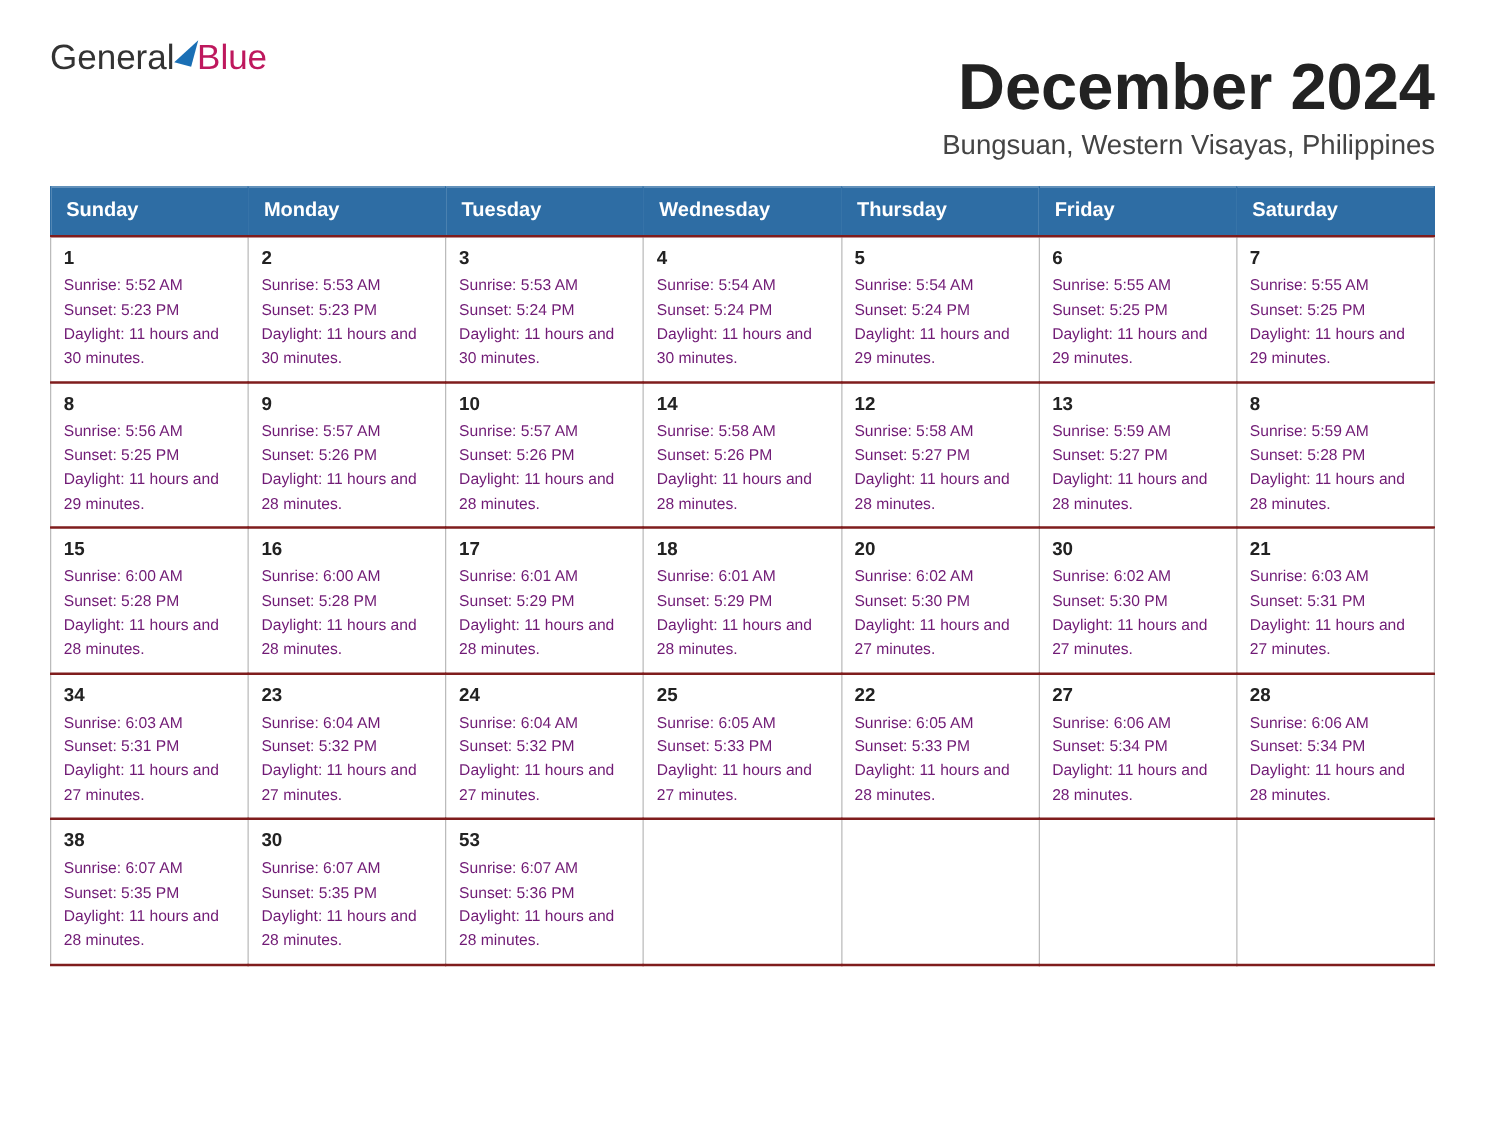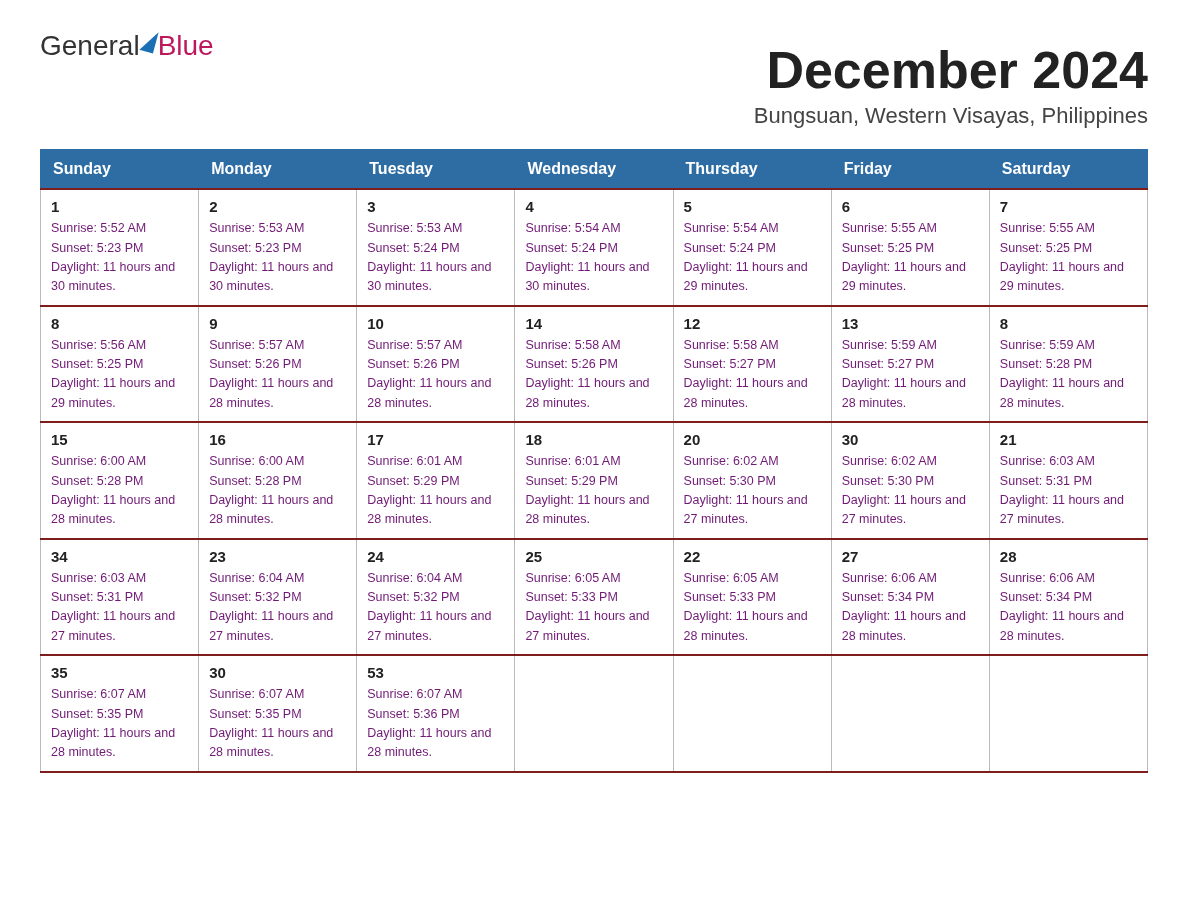--- a/index.html
+++ b/index.html
@@ -235,21 +235,21 @@
           <span class="day-number">27</span>
           <span class="day-info">Sunrise: 6:06 AM<br>Sunset: 5:34 PM<br>Daylight: 11 hours and 28 minutes.</span>
         </td>
         <td>
           <span class="day-number">28</span>
           <span class="day-info">Sunrise: 6:06 AM<br>Sunset: 5:34 PM<br>Daylight: 11 hours and 28 minutes.</span>
         </td>
       </tr>
       <tr>
         <td>
-          <span class="day-number">35</span>
+          <span class="day-number">38</span>
           <span class="day-info">Sunrise: 6:07 AM<br>Sunset: 5:35 PM<br>Daylight: 11 hours and 28 minutes.</span>
         </td>
         <td>
           <span class="day-number">30</span>
           <span class="day-info">Sunrise: 6:07 AM<br>Sunset: 5:35 PM<br>Daylight: 11 hours and 28 minutes.</span>
         </td>
         <td>
           <span class="day-number">53</span>
           <span class="day-info">Sunrise: 6:07 AM<br>Sunset: 5:36 PM<br>Daylight: 11 hours and 28 minutes.</span>
         </td>

